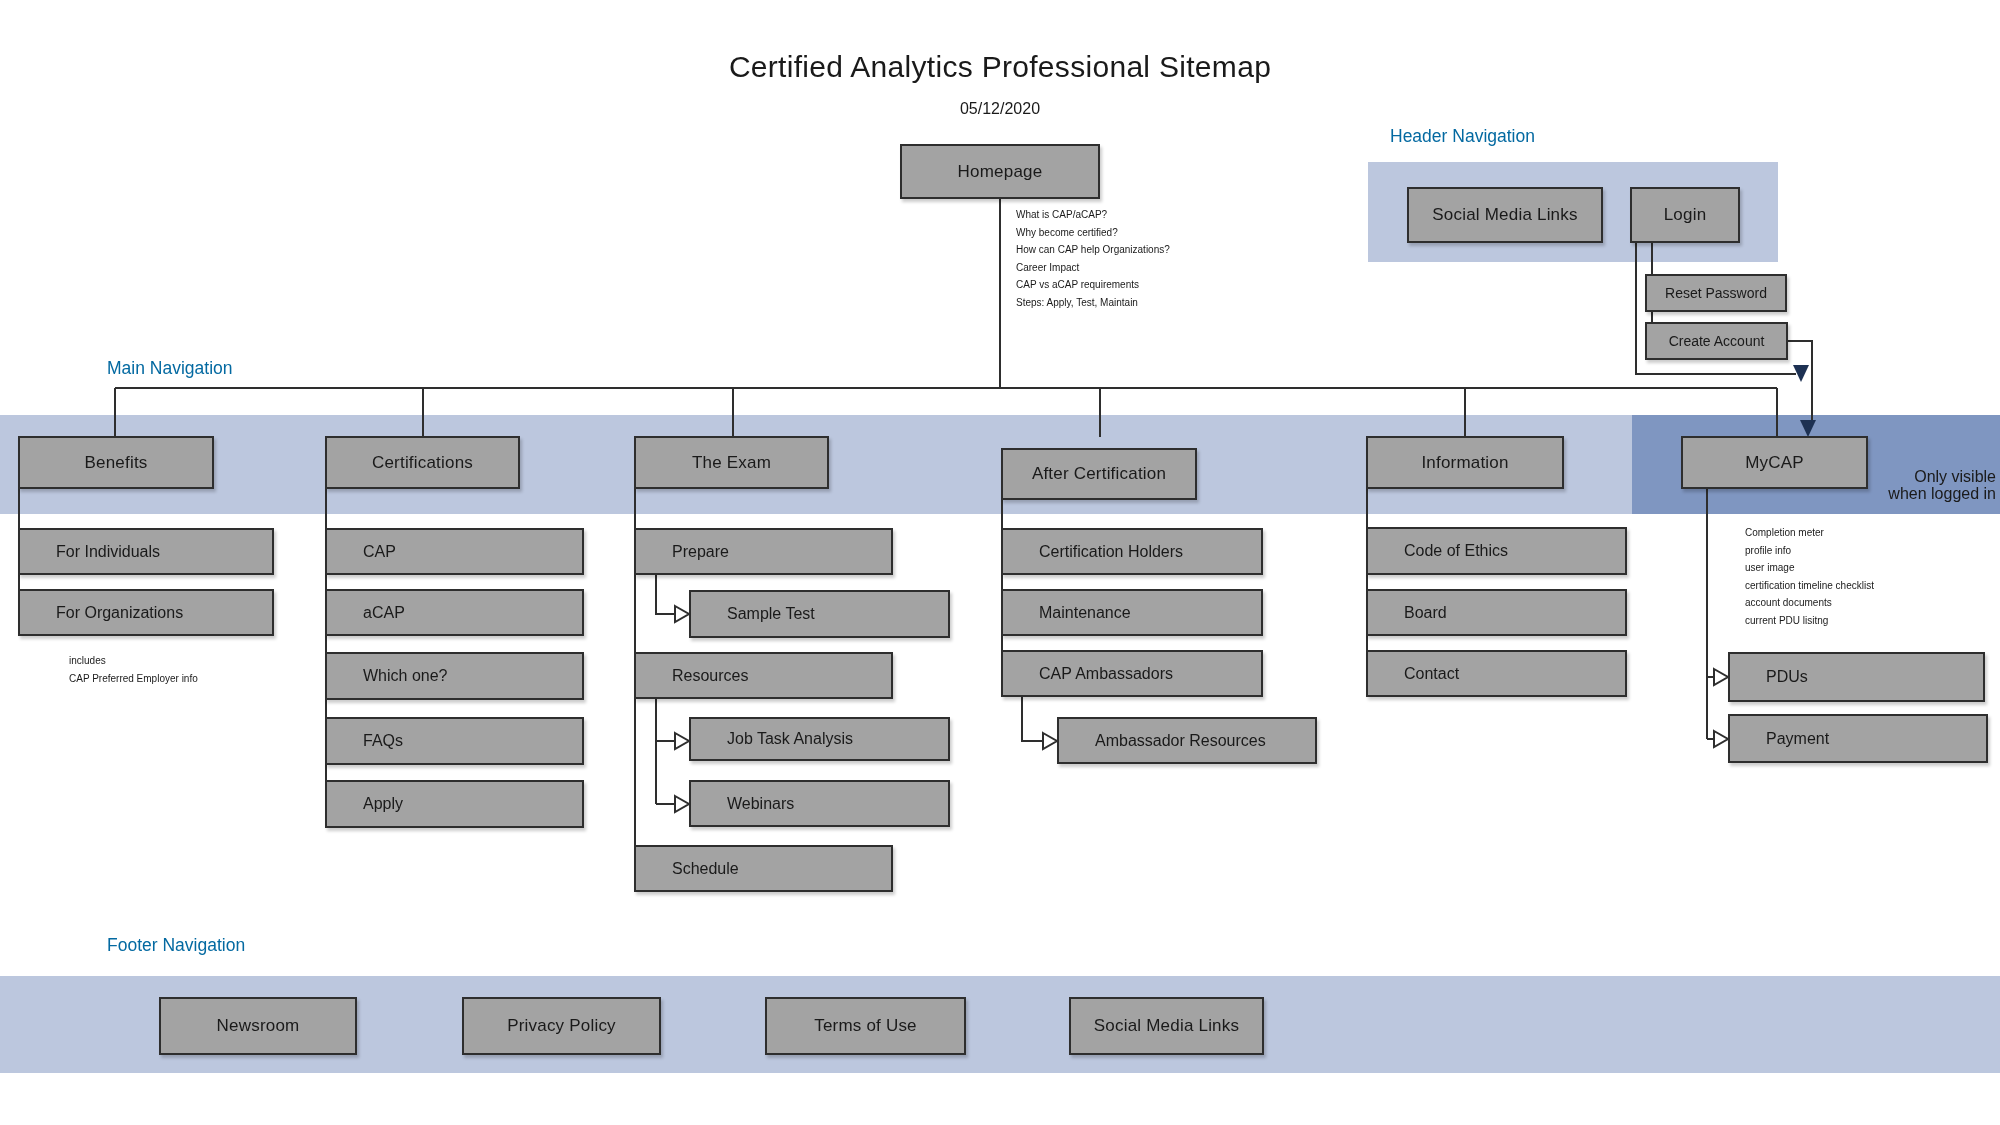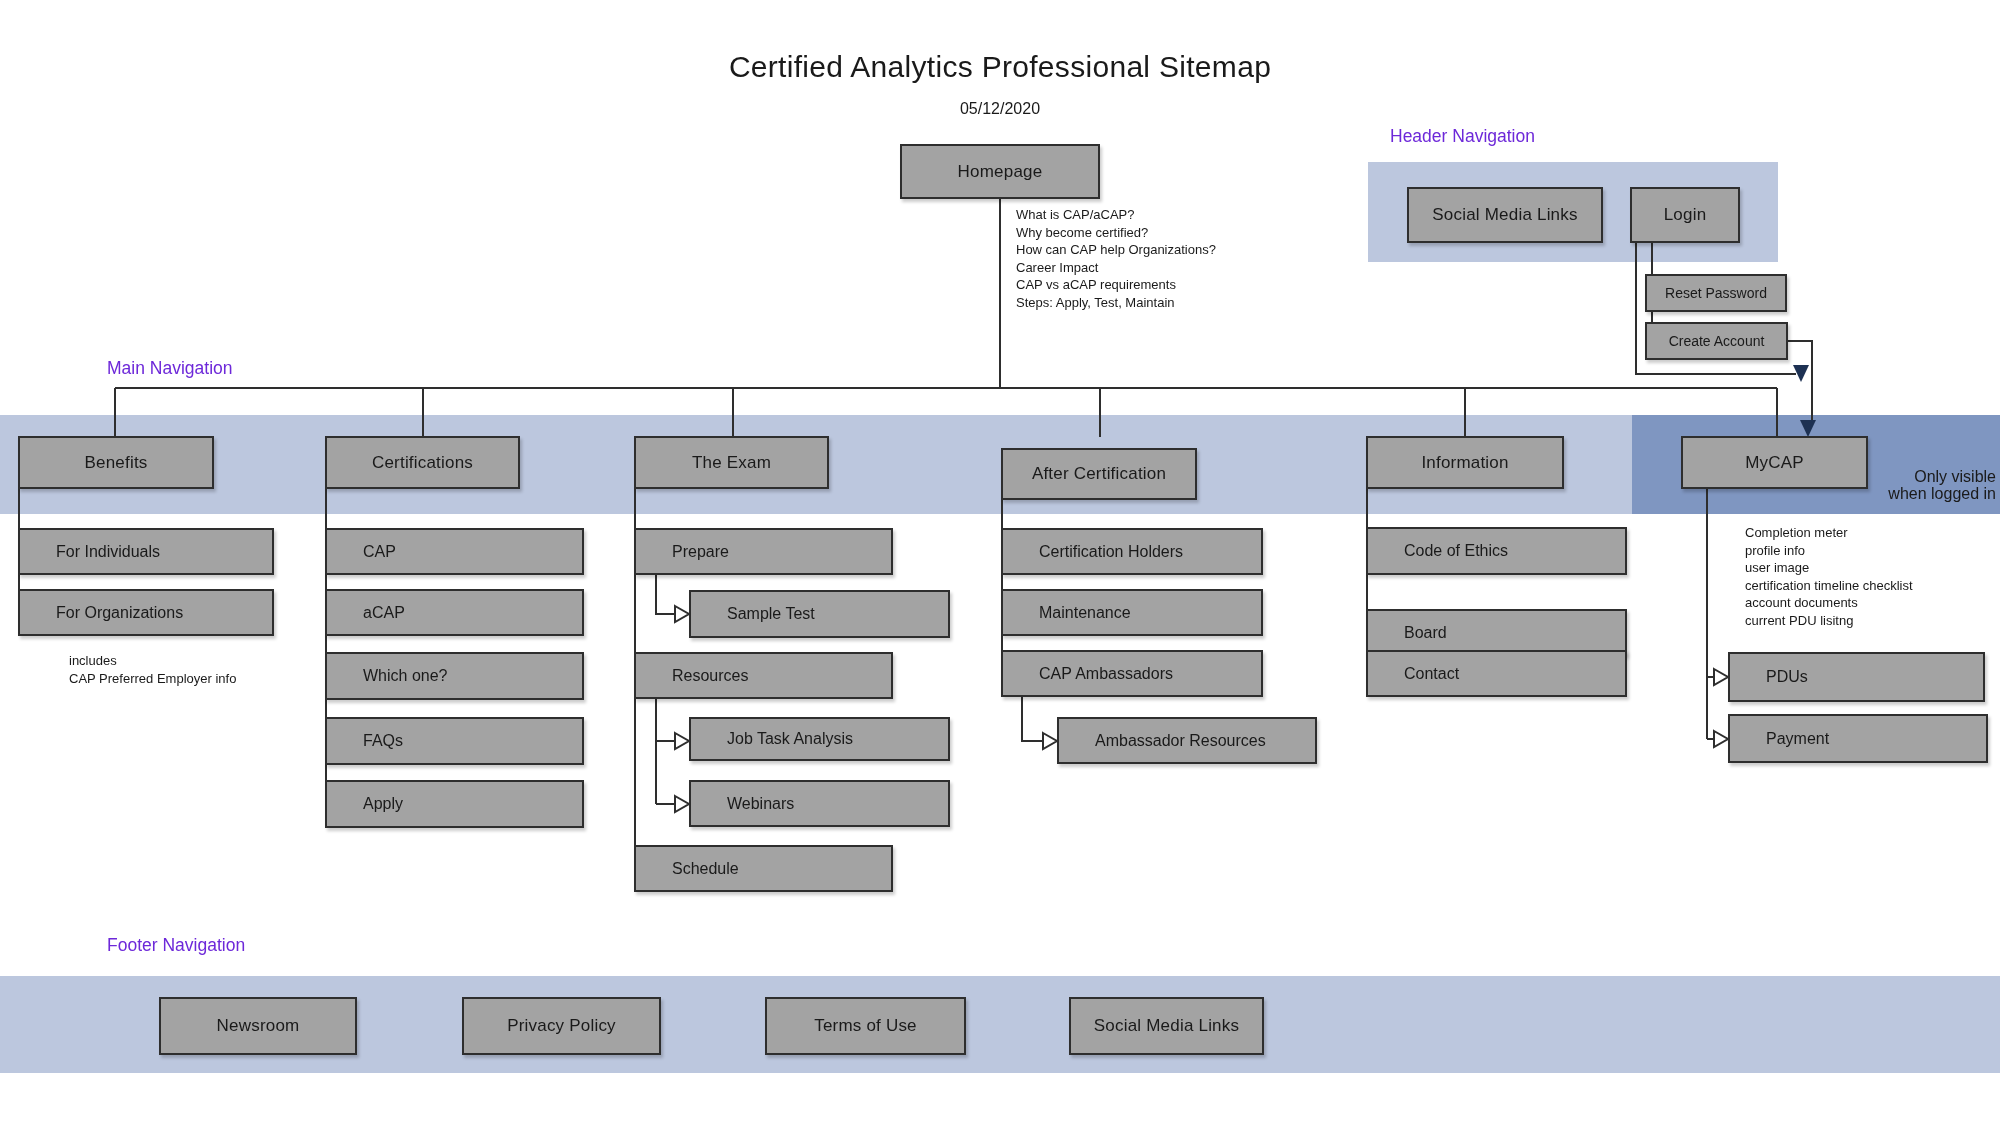--- a/index.html
+++ b/index.html
@@ -13,24 +13,24 @@
   .hband{position:absolute;background:var(--band-light);}
   .box{
     position:absolute;background:#a3a3a3;border:2px solid #2e2e2e;
     box-sizing:border-box;display:flex;align-items:center;
     box-shadow:2px 3px 3px rgba(0,0,0,0.20);z-index:3;
   }
   .box.center{justify-content:center;}
   .box.left{padding-left:36px;}
   .f-top{font-size:17px;letter-spacing:0.2px;}
   .f-child{font-size:16px;}
-  .seclabel{position:absolute;font-size:17.5px;color:#6d28d9;z-index:3;}
+  .seclabel{position:absolute;font-size:17.5px;color:#0369a1;z-index:3;}
   .title{position:absolute;left:0;width:100%;text-align:center;top:50px;font-size:30px;font-weight:500;letter-spacing:0.3px;z-index:3;}
   .datestamp{position:absolute;left:0;width:100%;text-align:center;top:100px;font-size:16px;z-index:3;}
-  .note{position:absolute;font-size:13px;line-height:17.5px;z-index:3;}
+  .note{position:absolute;font-size:10px;line-height:17.5px;z-index:3;}
   .note div{white-space:nowrap;}
   .note.right{text-align:right;}
   svg.wires{position:absolute;left:0;top:0;z-index:2;pointer-events:none;}
   .wire{stroke:#2e2e2e;stroke-width:2;fill:none;}
   .arrow-solid{fill:var(--arrow);}
   .arrow-open{fill:#ffffff;stroke:#2e2e2e;stroke-width:2;}
 </style>
 </head>
 <body>
 
@@ -186,21 +186,21 @@
   <div class="box left f-child" style="left:1057px;top:717px;width:260px;height:47px;">
     <span>Ambassador Resources</span>
   </div>
 
   <div class="box center f-top" style="left:1366px;top:436px;width:198px;height:53px;">
     <span>Information</span>
   </div>
   <div class="box left f-child" style="left:1366px;top:527px;width:261px;height:48px;">
     <span>Code of Ethics</span>
   </div>
-  <div class="box left f-child" style="left:1366px;top:589px;width:261px;height:47px;margin-top:20px;">
+  <div class="box left f-child" style="left:1366px;top:589px;width:261px;height:47px;">
     <span>Board</span>
   </div>
   <div class="box left f-child" style="left:1366px;top:650px;width:261px;height:47px;">
     <span>Contact</span>
   </div>
 
   <div class="box center f-top" style="left:1681px;top:436px;width:187px;height:53px;">
     <span>MyCAP</span>
   </div>
   <div class="note right" style="left:1858px;top:469px;width:138px;font-size:16px;line-height:16.5px;">

